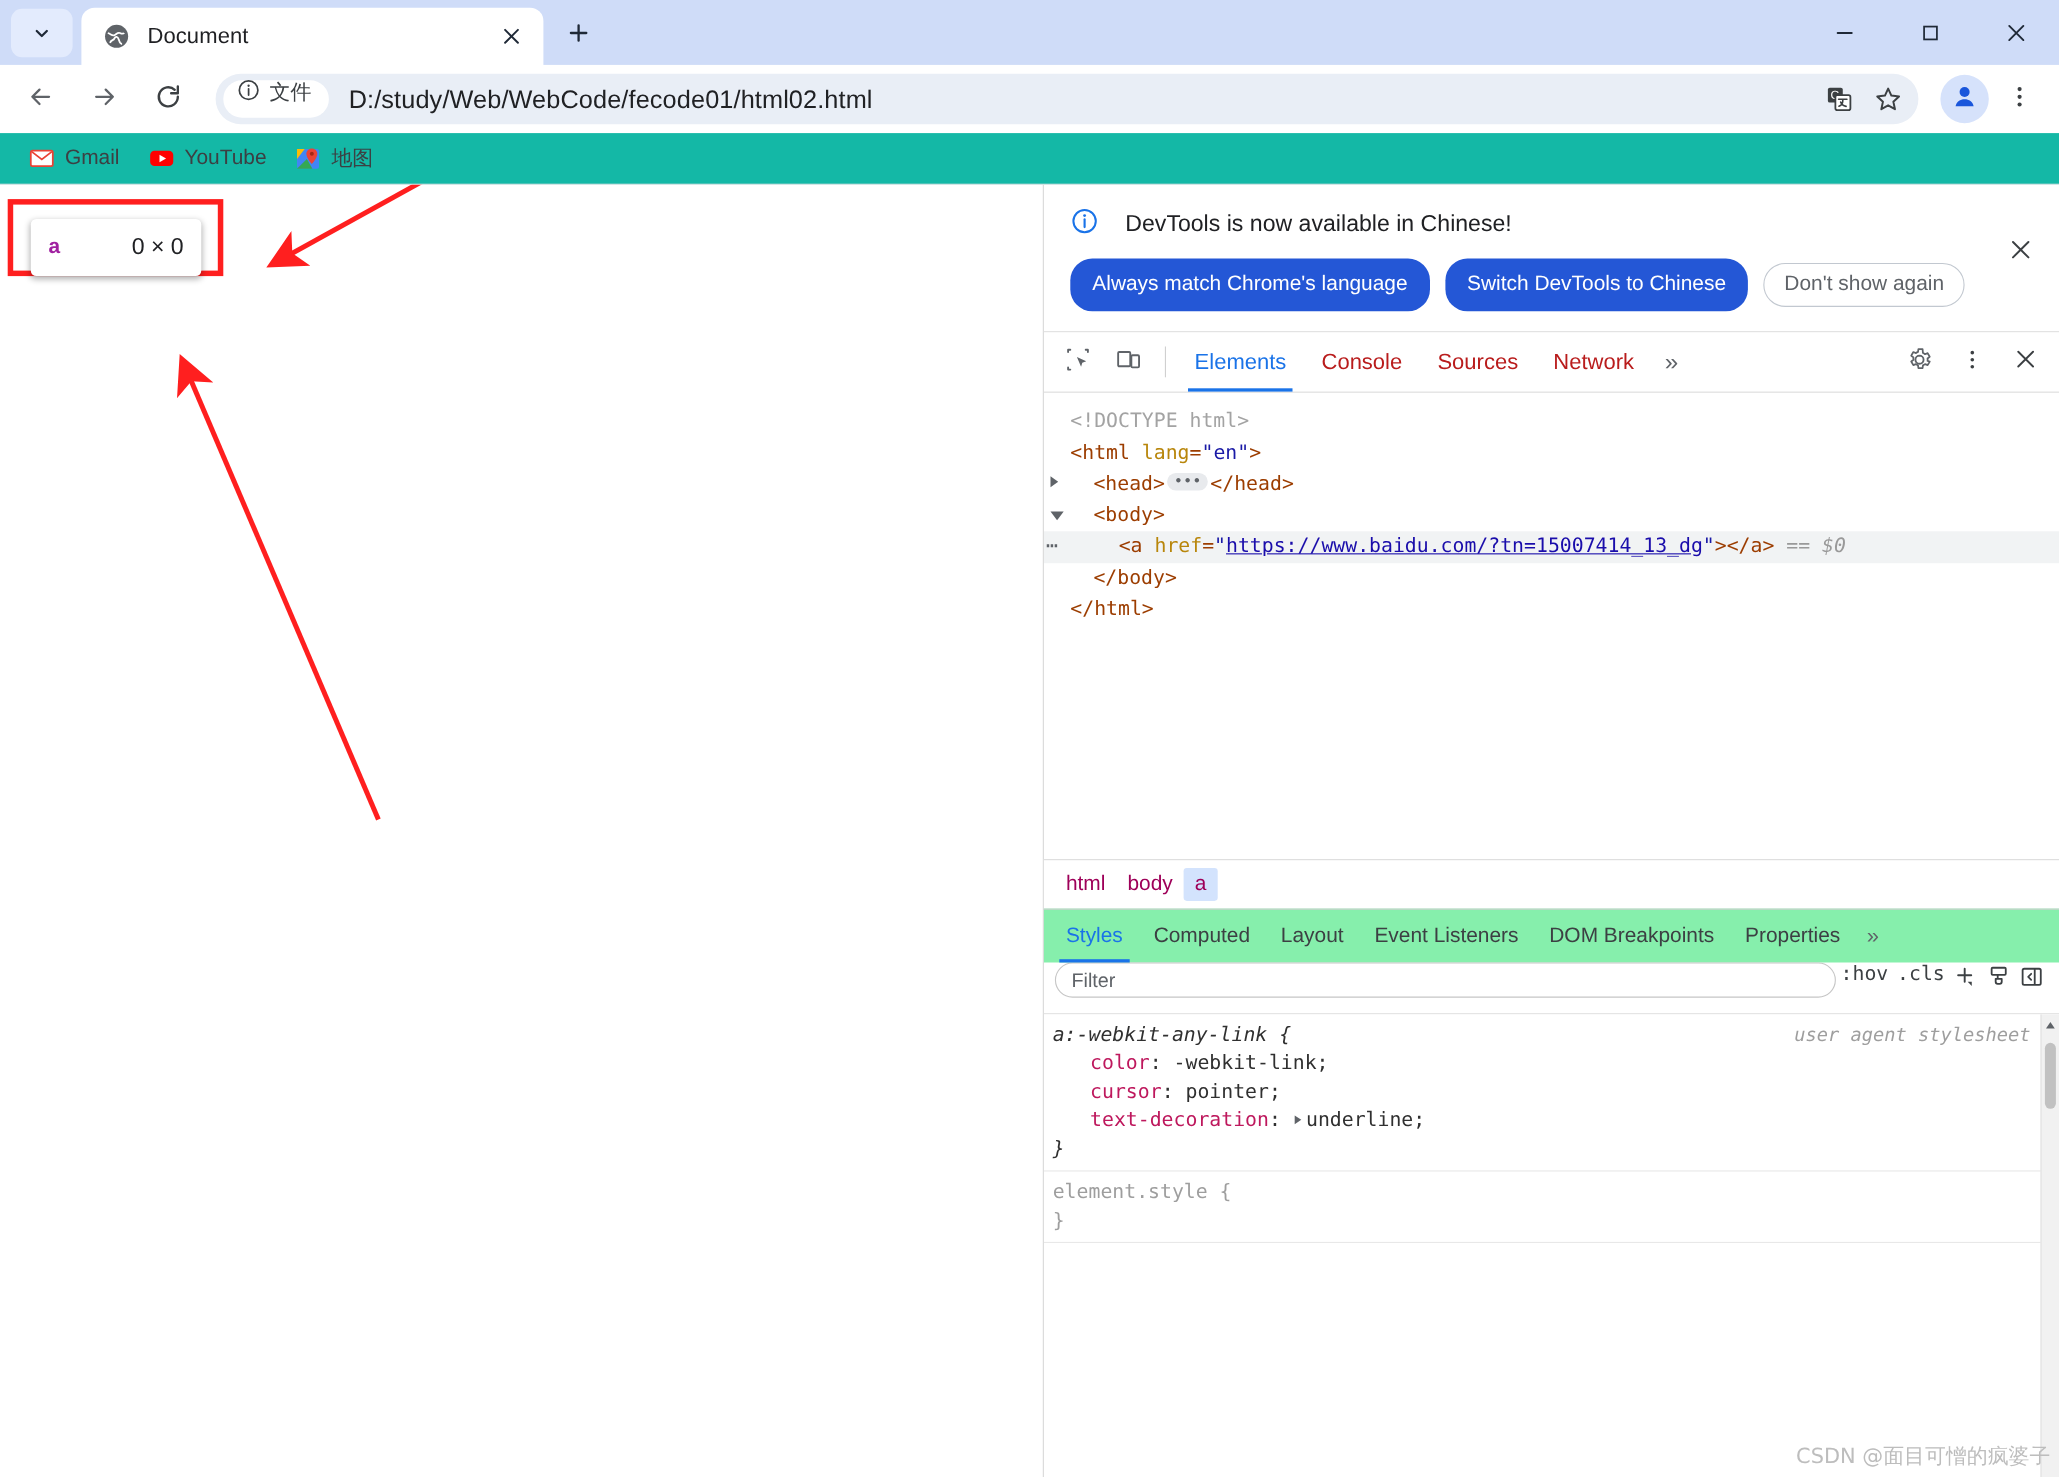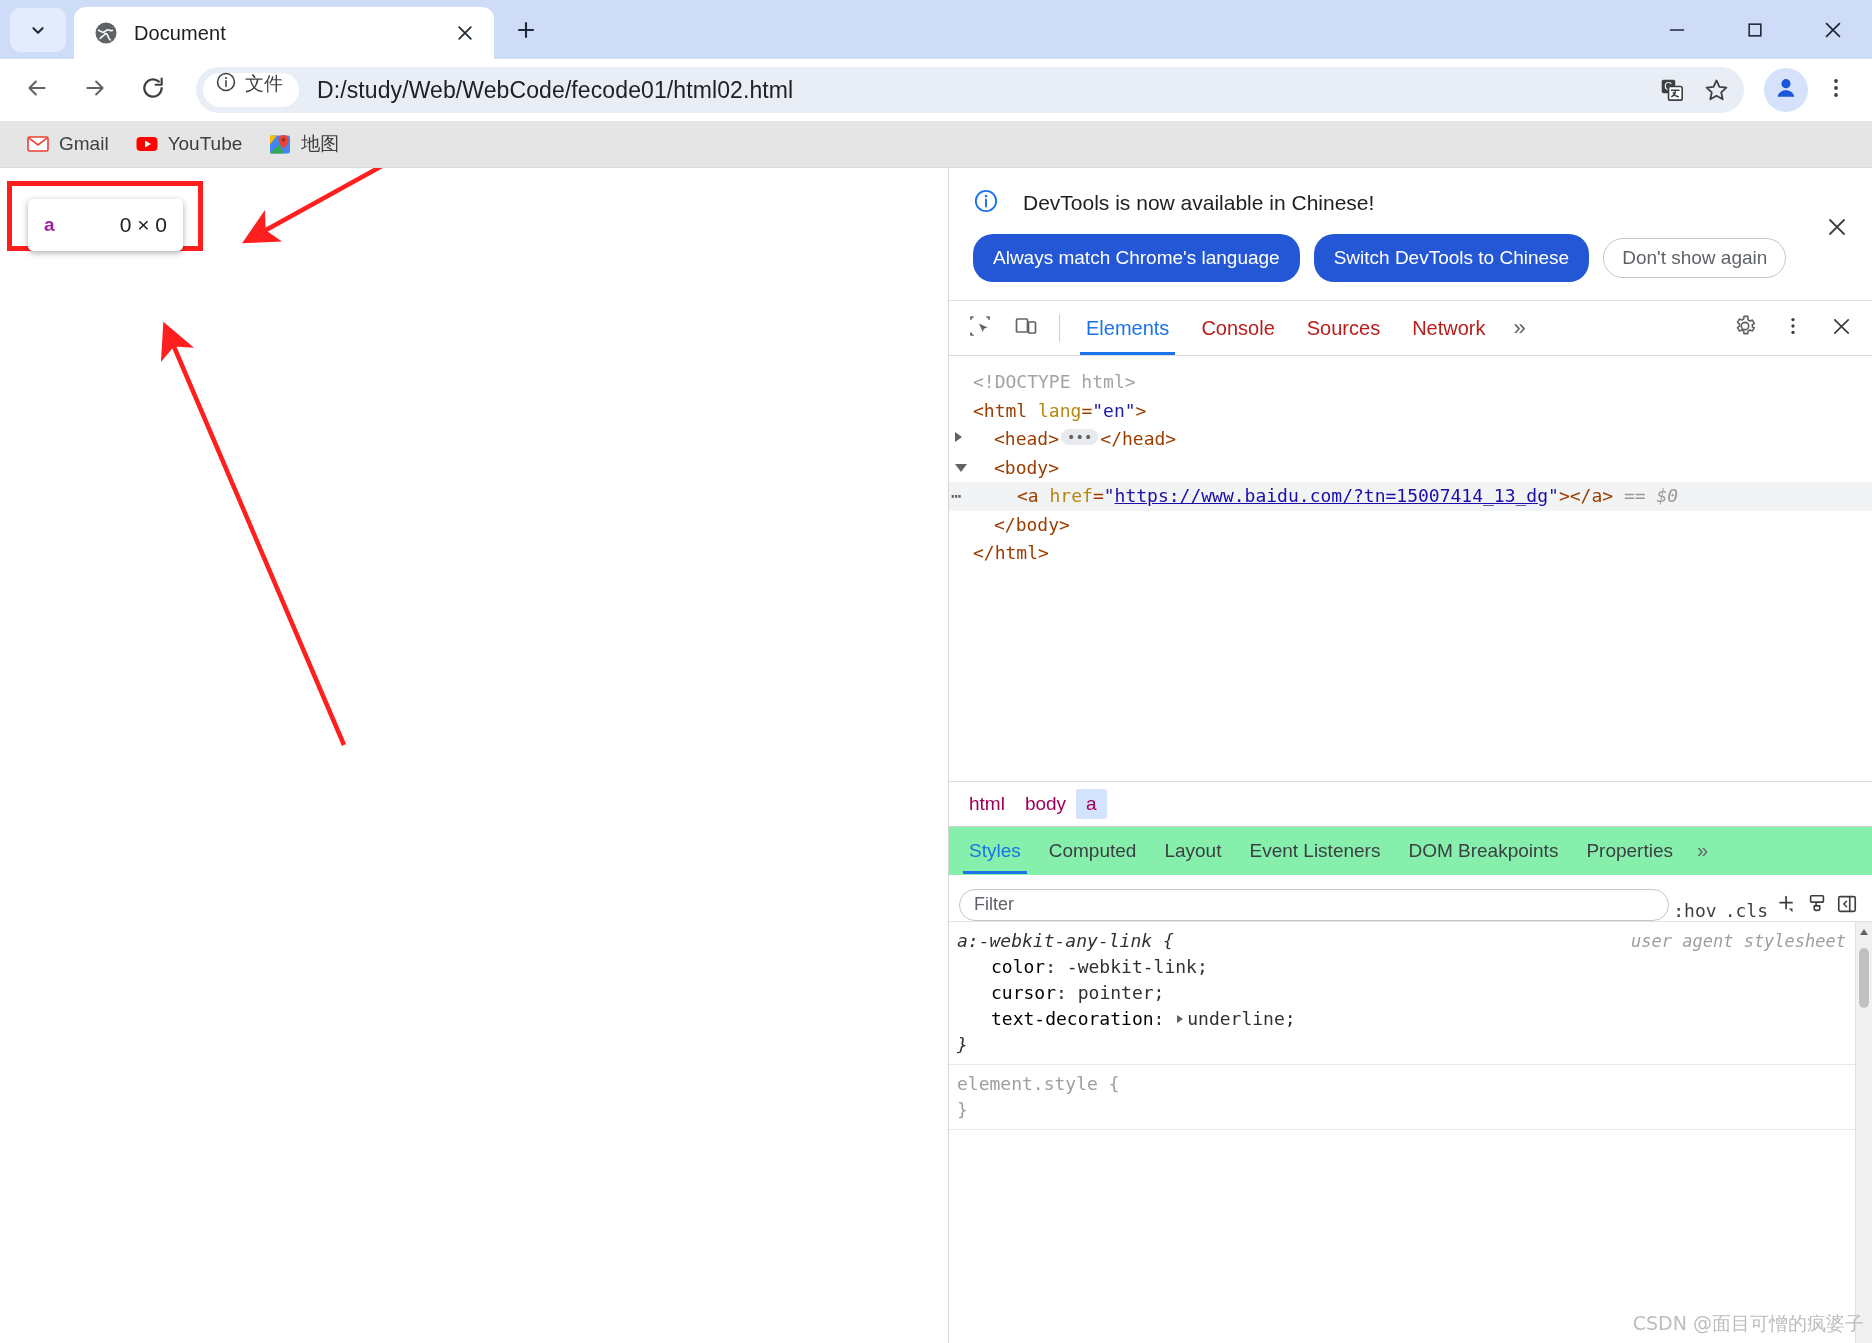--- a/index.html
+++ b/index.html
@@ -178,21 +178,21 @@
   .menu-dots {
     width: 44px; height: 46px;
     display:flex; align-items:center; justify-content:center;
     margin-left: 6px;
     cursor:pointer;
   }
 
   
   .bookmarks {
     height: 46px;
-    background: #e5e5e5;
+    background: #14b8a6;
     display: flex;
     align-items: center;
     padding-left: 16px;
     gap: 6px;
     border-bottom: 1px solid #dadce0;
     flex: 0 0 auto;
   }
   .bm {
     display: flex;
     align-items: center;
@@ -495,21 +495,21 @@
   }
   .st-tab.active { color:#1a73e8; }
   .st-tab.active::after{
     content:"";position:absolute;left:8px;right:8px;bottom:0;height:3px;background:#1a73e8;
   }
   .st-more { font-size:20px;color:#5f6368;padding:0 10px;cursor:pointer;display:flex;align-items:center;height:47px;}
 
   .filter-row {
     height: 46px;
     display: flex;
-    align-items: flex-end;
+    align-items: flex-start;
     padding: 0 10px 0 10px;
     border-bottom: 1px solid #e3e3e3;
     flex: 0 0 auto;
   }
   .filter-input {
     flex: 1 1 auto;
     height: 32px;
     border: 1px solid #c6c6c6;
     border-radius: 16px;
     background: #ffffff;
@@ -551,21 +551,21 @@
   .css-sel-el { color:#9e9e9e; }
   .css-sel { color:#303030; font-style: italic; }
   .css-origin {
     position: absolute;
     right: 26px;
     top: 6px;
     color: #9e9e9e;
     font-style: italic;
     font-size: 17px;
   }
-  .css-prop { color:#000000; padding-left: 34px; display:inline-block; }
+  .css-prop { color:#be185d; padding-left: 34px; display:inline-block; }
   .css-val  { color:#303030; }
   .css-line { white-space: nowrap; }
   .tri-inline {
     display:inline-block;
     width:0;height:0;
     border-left:6px solid #5f6368;
     border-top:4px solid transparent;
     border-bottom:4px solid transparent;
     margin: 0 4px 2px 2px;
     vertical-align: middle;

